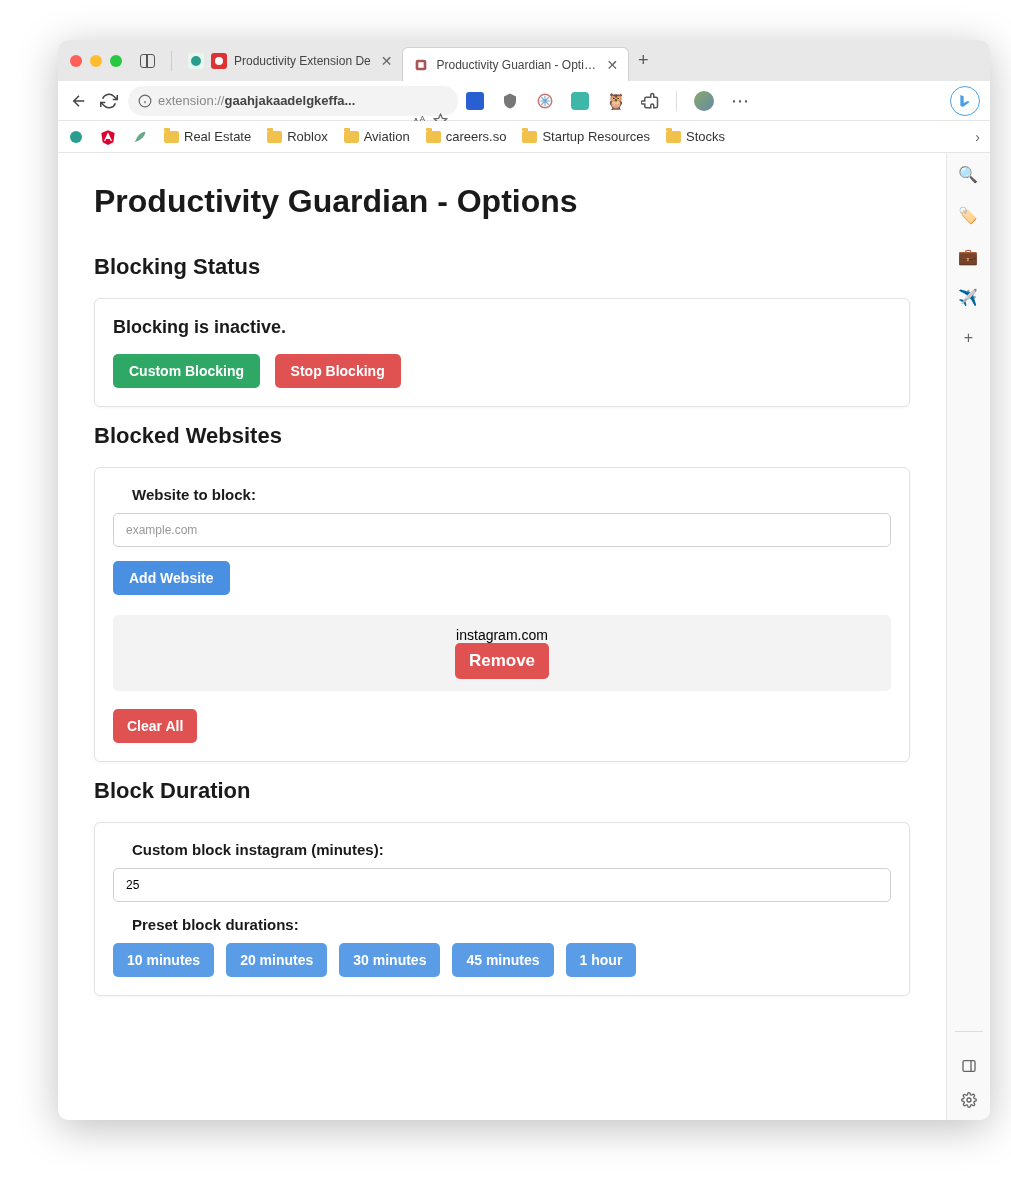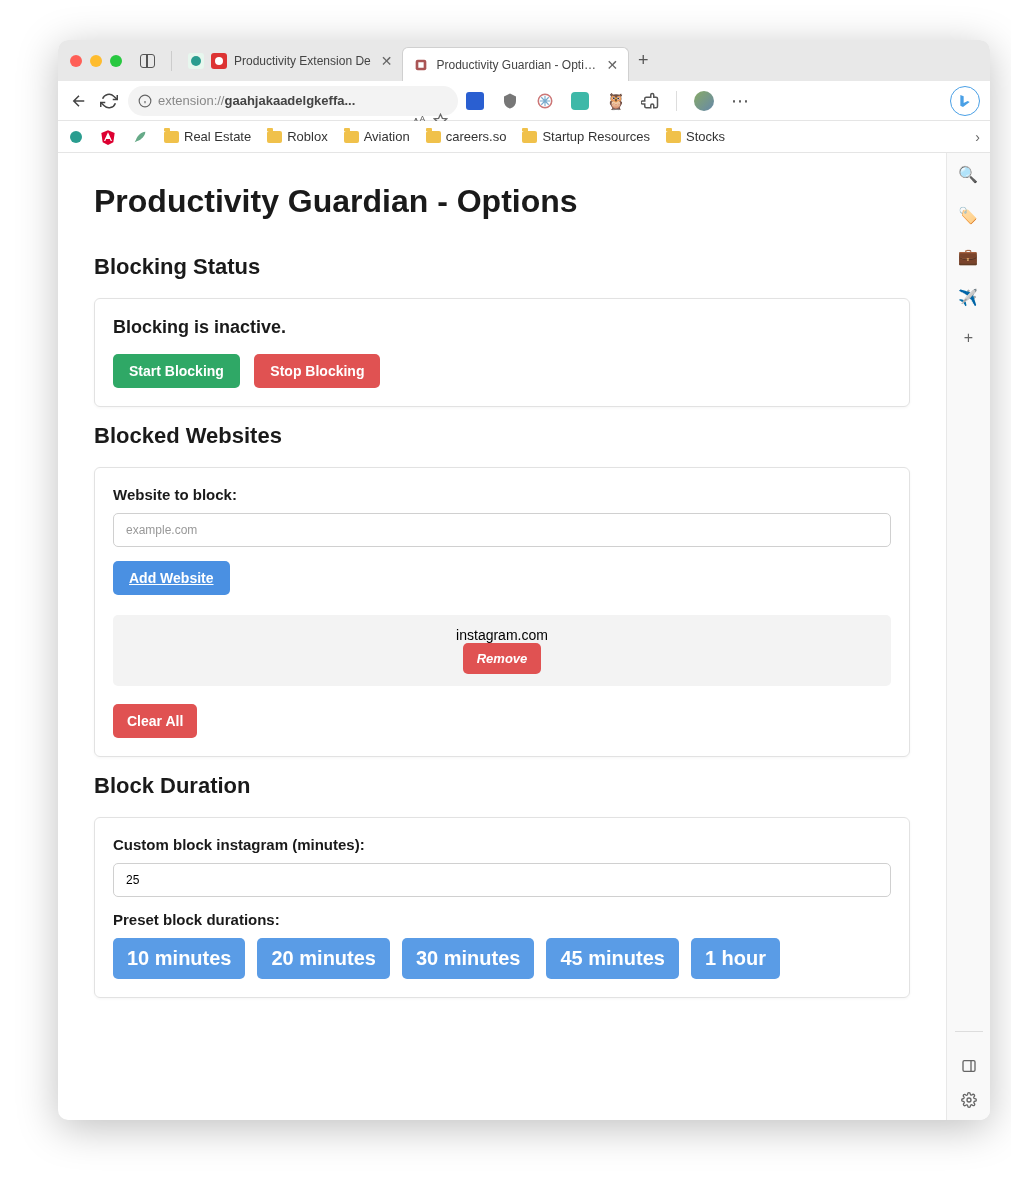--- a/index.html
+++ b/index.html
@@ -61,27 +61,27 @@
 .sb-bottom { margin-top:auto; padding-bottom:12px; display:flex; flex-direction:column; gap:18px; align-items:center;}
 .sb-divider { width:28px; height:1px; background:#ddd; margin-bottom:8px;}
 h1 { font-size: 32px; font-weight:700; color:#1a1a1a; margin-bottom: 34px;}
 h2 { font-size: 22px; font-weight:700; color:#1a1a1a; margin-bottom: 18px; margin-top: 16px;}
 .card { border:1px solid #e2e2e2; border-radius:6px; padding: 18px; box-shadow: 0 1px 3px rgba(0,0,0,0.04);}
 .status-text { font-size:18px; font-weight:600; margin-bottom:16px; color:#1a1a1a;}
 .btn { border:none; border-radius:5px; padding: 9px 16px; font-size:14px; font-weight:600; cursor:pointer; color:#fff; margin-right:10px;}
 .btn-green { background:#2fa866; }
 .btn-red { background:#e05252; }
 .btn-blue { background:#4a90e2; }
-.btn-blue-sm { background:#5a9ce6; border:none; border-radius:5px; padding: 9px 14px; font-size:20px; font-weight:600; cursor:pointer; color:#fff;}
-.label { font-size:15px; font-weight:700; margin-bottom:10px; display:block; color:#1a1a1a;}
+.btn-blue-sm { background:#5a9ce6; border:none; border-radius:5px; padding: 9px 14px; font-size:14px; font-weight:600; cursor:pointer; color:#fff;}
+.label { font-size:15px; font-weight:700; margin-bottom:10px; display:block; color:#1a1a1a;margin-left:19px;}
 .text-input { width:100%; border:1px solid #d0d0d0; border-radius:5px; padding:9px 12px; font-size:12px; margin-bottom:14px;}
 .text-input::placeholder { color:#999; }
 .blocked-row { background:#f3f3f3; border-radius:5px; padding: 12px 14px; display:flex; align-items:center; justify-content:space-between; margin-bottom:18px;flex-direction:column;}
 .blocked-row .site { font-size:14px; }
-.remove-btn { background:#e05252; color:#fff; border:none; border-radius:5px; padding:8px 14px; font-size:13px; font-weight:600; cursor:pointer;font-style:italic;}
+.remove-btn { background:#e05252; color:#fff; border:none; border-radius:5px; padding:8px 14px; font-size:17px; font-weight:600; cursor:pointer;}
 .clear-btn { background:#e05252; color:#fff; border:none; border-radius:5px; padding:9px 14px; font-size:14px; font-weight:700; cursor:pointer;}
 .preset-row { display:flex; gap:12px; flex-wrap:wrap; margin-top:4px;}
 .avatar-ico { width:20px; height:20px; border-radius:50%; background: linear-gradient(135deg,#8a6,#68a); }
 svg { display:block; }
 </style>
 </head>
 <body>
 
 <div class="window">
 
@@ -224,29 +224,29 @@
     <div class="bm-chevron">›</div>
   </div>
 
   <div class="body-row">
     <div class="content">
       <h1>Productivity Guardian - Options</h1>
 
       <h2 style="margin-top:0;">Blocking Status</h2>
       <div class="card">
         <div class="status-text">Blocking is inactive.</div>
-        <button class="btn btn-green">Start Blocking</button>
+        <button class="btn btn-green">Custom Blocking</button>
         <button class="btn btn-red">Stop Blocking</button>
       </div>
 
       <h2>Blocked Websites</h2>
       <div class="card">
         <label class="label">Website to block:</label>
         <input class="text-input" type="text" placeholder="example.com" style="">
-        <button class="btn btn-blue" style="margin-bottom:20px;text-decoration:underline;">Add Website</button>
+        <button class="btn btn-blue" style="margin-bottom:20px;">Add Website</button>
 
         <div class="blocked-row">
           <span class="site">instagram.com</span>
           <button class="remove-btn">Remove</button>
         </div>
 
         <button class="clear-btn">Clear All</button>
       </div>
 
       <h2>Block Duration</h2>

